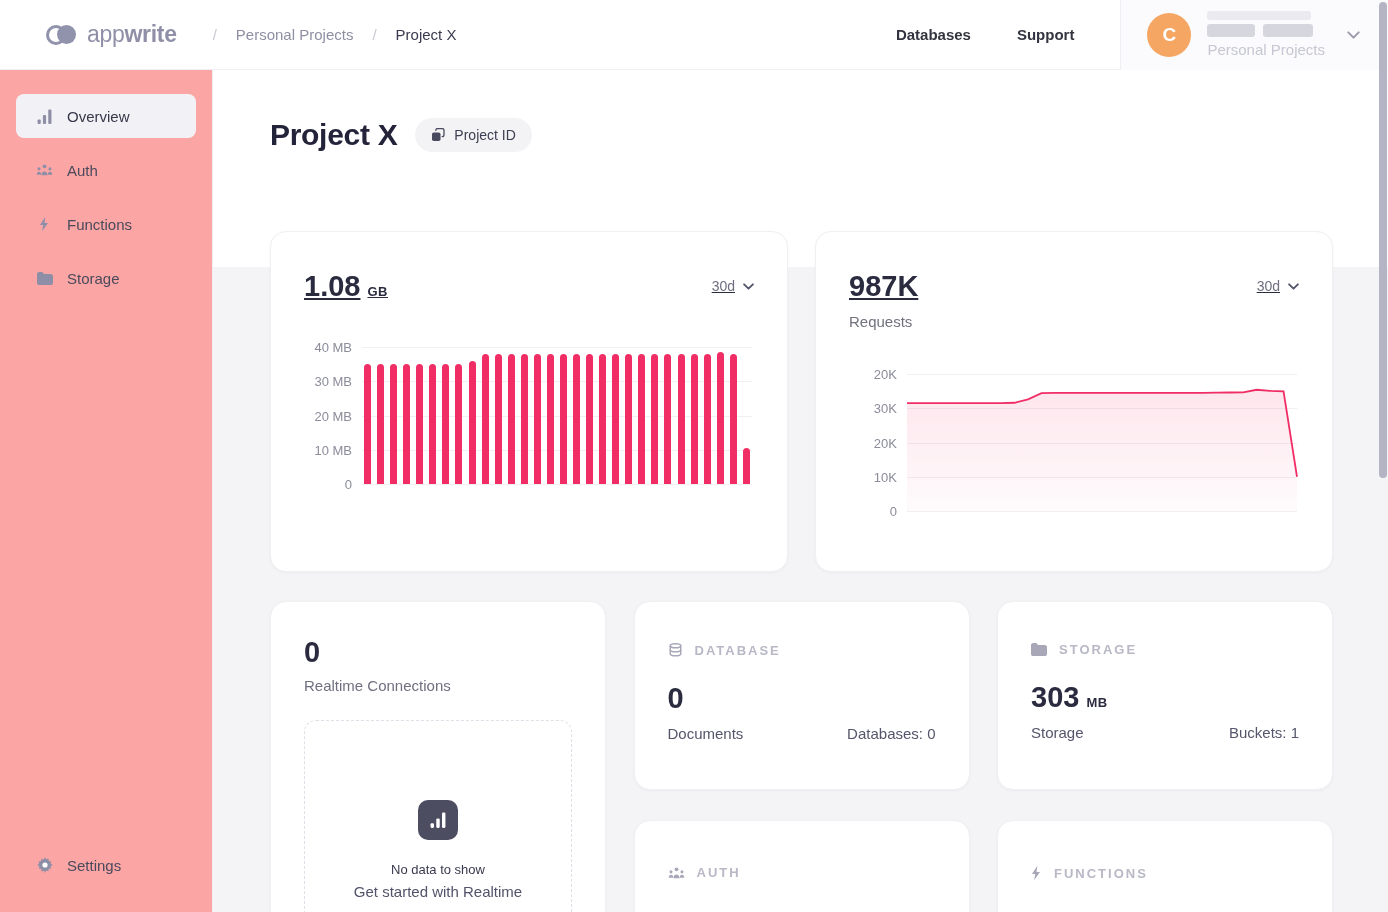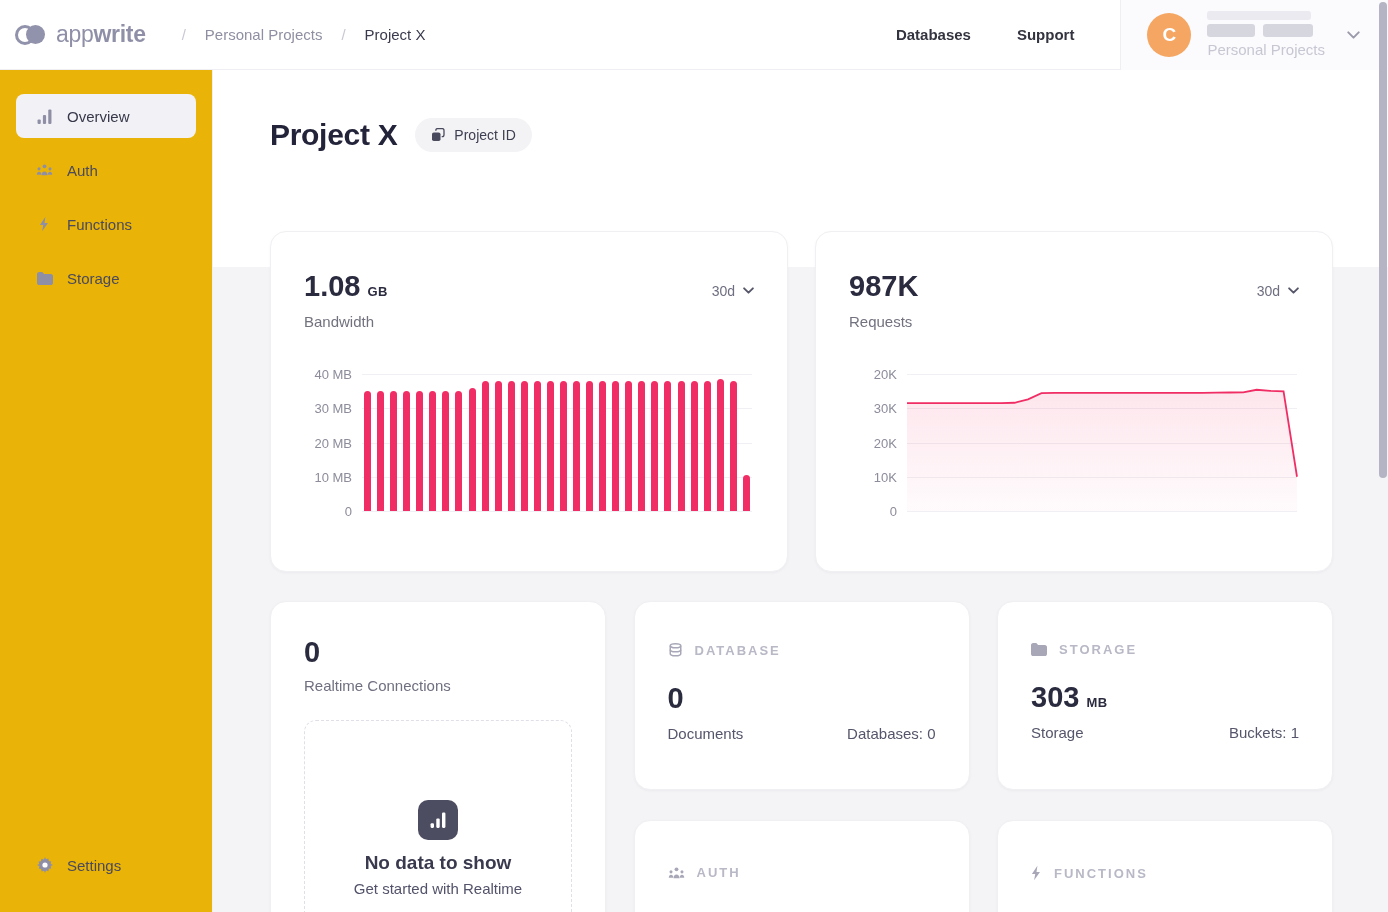--- a/index.html
+++ b/index.html
@@ -7,21 +7,21 @@
   body {
     font-family:"Liberation Sans","DejaVu Sans",sans-serif;
     background:#fff; color:#2b2b40;
     display:flex; flex-direction:column; position:relative;
   }
   svg { display:block; }
 
   
   .header {
     height:70px; flex:0 0 70px; display:flex; align-items:center;
-    padding-left:15px; border-bottom:1px solid #efeff3; background:#fff; position:relative; z-index:3;
+    padding-left:46px; border-bottom:1px solid #efeff3; background:#fff; position:relative; z-index:3;
   }
   .logo { display:flex; align-items:center; gap:11px; cursor:pointer; }
   .logo-ic { display:flex; align-items:center; }
   .lc1 { width:20px; height:20px; border:3px solid #9192ab; border-radius:50%; background:#fff; }
   .lc2 { width:19px; height:19px; border-radius:50%; background:#9192ab; margin-left:-9px; }
   .logo-text { font-size:23px; color:#8f90a8; letter-spacing:-0.3px; }
   .logo-text .bold { font-weight:700; }
   .breadcrumb { display:flex; align-items:center; gap:19px; margin-left:36px; font-size:15px; }
   .crumb-sep { color:#c8c8d5; }
   .crumb { color:#8f8fa3; cursor:pointer; }
@@ -41,21 +41,21 @@
   .red1 { width:104px; height:9px; border-radius:3px; background:#eaeaf0; margin-bottom:4px; }
   .red2 { display:flex; gap:8px; }
   .red2 i { height:13px; border-radius:3px; background:#d6d6df; display:block; }
   .red2 i:first-child { width:48px; } .red2 i:last-child { width:50px; }
   .acct-org { font-size:15px; color:#c7c7d3; margin-top:4px; }
   .acct-chev { color:#9a9aab; margin-left:6px; }
 
   
   .shell { flex:1; display:flex; min-height:0; }
   .sidebar {
-    width:213px; flex:0 0 213px; background:#eab308; border-right:1px solid #efeff3;
+    width:213px; flex:0 0 213px; background:#fca5a5; border-right:1px solid #efeff3;
     display:flex; flex-direction:column; padding:24px 16px 25px;
   }
   .side-item {
     height:44px; display:flex; align-items:center; gap:14px; padding-left:20px;
     border-radius:8px; font-size:15px; color:#4a4a5c; cursor:pointer; margin-bottom:10px;
   }
   .side-item .ic { color:#8e8fa6; display:flex; width:17px; justify-content:center; }
   .side-item.active { background:#f2f2f6; color:#37384a; }
   .side-settings { margin-top:auto; margin-bottom:0; }
 
@@ -72,21 +72,21 @@
     display:flex; align-items:center; gap:9px; font-size:14px; color:#3e3e52; cursor:pointer;
   }
   .pid-pill .ic { color:#4a4a5e; }
 
   .card {
     background:#fff; border:1px solid #f0f0f3; border-radius:16px;
     box-shadow:0 1px 3px rgba(25,25,50,0.04);
   }
   .charts-row { margin-top:73px; display:flex; justify-content:space-between; }
   .chart-card { width:518px; height:341px; padding:38px 33px 0; }
-  .stat-head { display:flex; justify-content:space-between; align-items:center; }
+  .stat-head { display:flex; justify-content:space-between; align-items:flex-start;text-decoration:underline; }
   .stat-value { font-size:29px; font-weight:700; color:#2b2b40; display:flex; align-items:baseline; gap:7px; }
   .stat-unit { font-size:13px; font-weight:700; letter-spacing:0.5px; }
   .range-btn { display:flex; align-items:center; gap:8px; font-size:14px; color:#6e6e80; cursor:pointer; margin-top:8px; }
   .range-btn .chev { color:#55566a; }
   .stat-label { font-size:15px; color:#72727f; margin-top:10px; }
 
   .chart { position:relative; height:137px; margin:44px 2px 0 58px; }
   .gridline { position:absolute; left:0; right:0; height:1px; background:#f0f0f4; }
   .tick { position:absolute; left:-58px; width:48px; text-align:right; transform:translateY(-50%);
           font-size:13px; color:#8c8c9b; }
@@ -109,21 +109,21 @@
   .realtime-card { grid-row:1 / 3; padding:34px 33px 0; height:499px; }
   .rt-label { font-size:15px; color:#6f6f80; margin-top:8px; }
   .empty-box {
     margin-top:26px; border:1px dashed #dfdfe8; border-radius:12px; height:330px;
     display:flex; flex-direction:column; align-items:center; padding-top:79px;
   }
   .nodata-ic {
     width:40px; height:40px; border-radius:10px; background:#4d4d62;
     display:flex; align-items:center; justify-content:center; color:#fff;
   }
-  .empty-title { margin-top:12px; font-size:19px; font-weight:700; color:#3a3a4f; }
+  .empty-title { margin-top:22px; font-size:13px; font-weight:400; color:#3a3a4f; }
   .empty-link { margin-top:6px; font-size:15px; color:#52526a; cursor:pointer; }
 
   .stub-card { height:280px; padding:44px 33px 0; }
 
   
   .scroll-thumb {
     position:absolute; top:2px; right:1px; width:8px; height:476px;
     border-radius:4px; background:var(--scrollbar,#b4b4c4); z-index:5; cursor:pointer;
   }
 </style>
@@ -243,21 +243,20 @@
           </div>
           <div class="range-btn">
             <span>30d</span>
             <span class="chev">
               <svg width="11" height="7" viewBox="0 0 10 6" fill="none" stroke="currentColor" stroke-width="1.7" stroke-linecap="round" stroke-linejoin="round">
                   <path d="M1 1l4 4 4-4"></path>
                 </svg>
             </span>
           </div>
         </div>
-        <div class="stat-label">Bandwidth</div>
         <div class="chart">
             <div class="gridline" style="top: 100%;"></div>
             <div class="tick" style="top: 100%;">0</div>
             <div class="gridline" style="top: 75%;"></div>
             <div class="tick" style="top: 75%;">10 MB</div>
             <div class="gridline" style="top: 50%;"></div>
             <div class="tick" style="top: 50%; text-align: right;">20 MB</div>
             <div class="gridline" style="top: 25%;"></div>
             <div class="tick" style="top: 25%;">30 MB</div>
             <div class="gridline" style="top: 0%;"></div>

